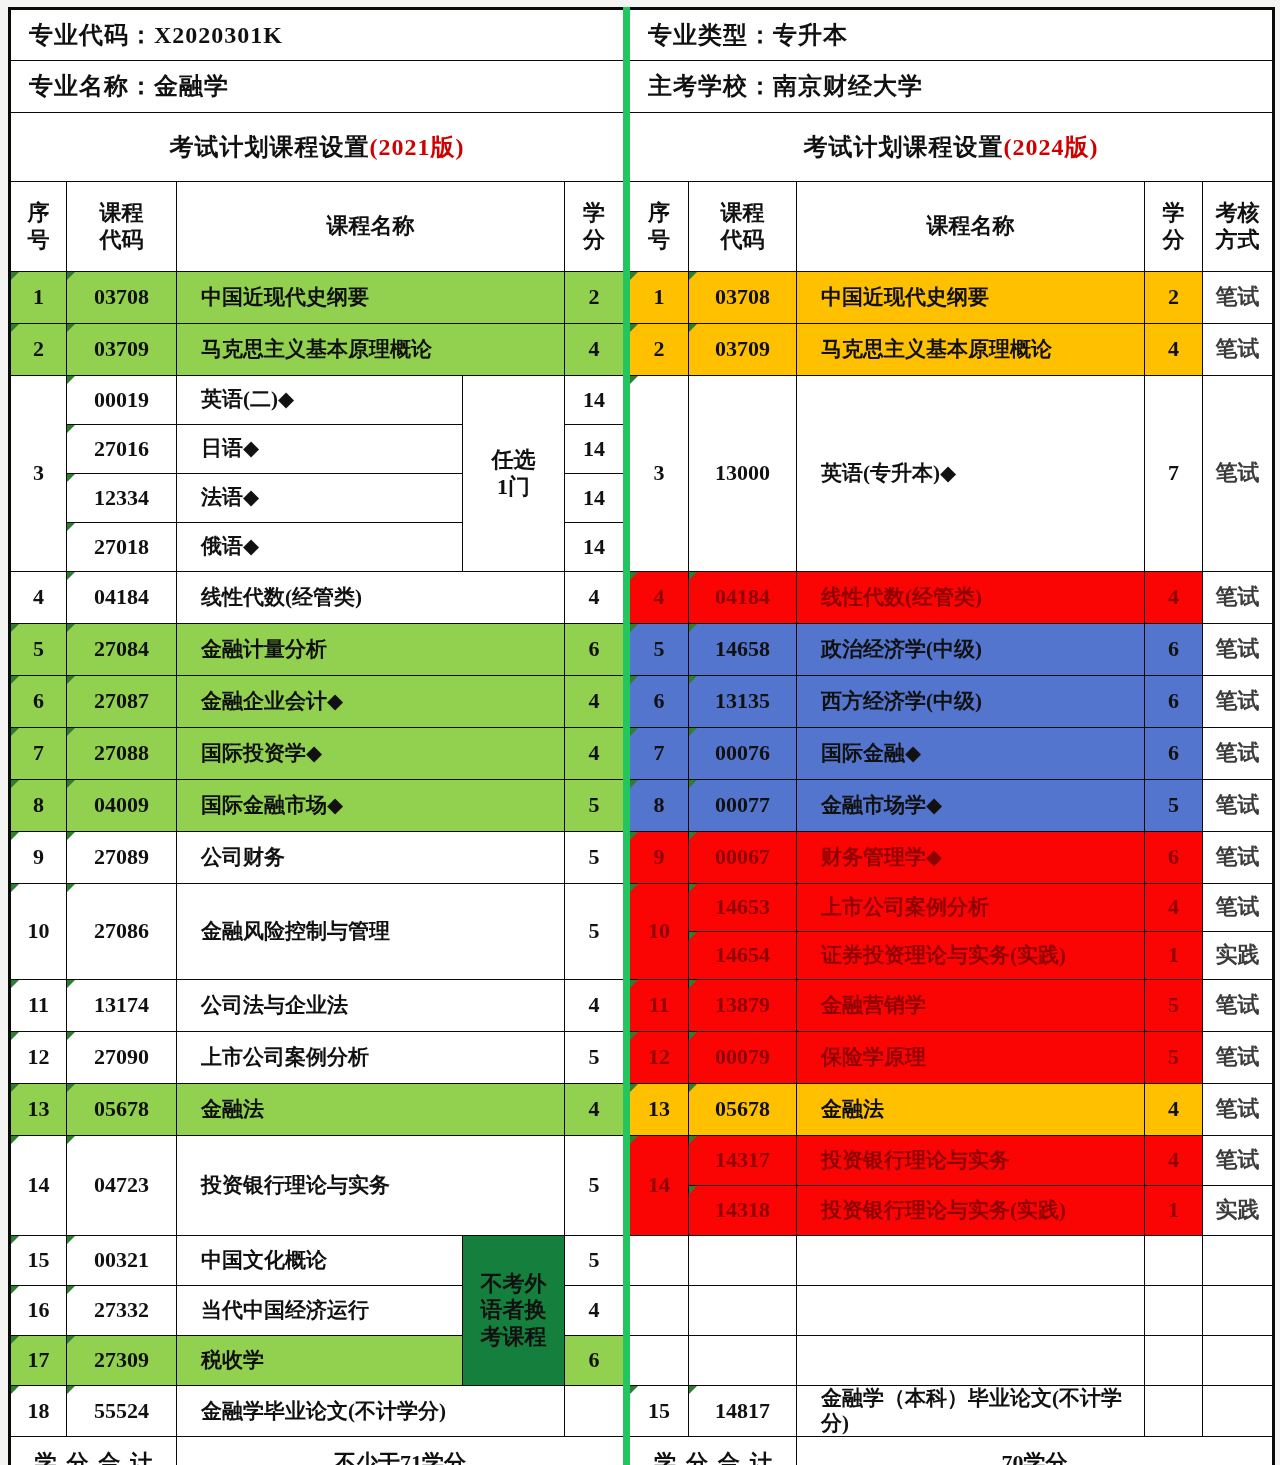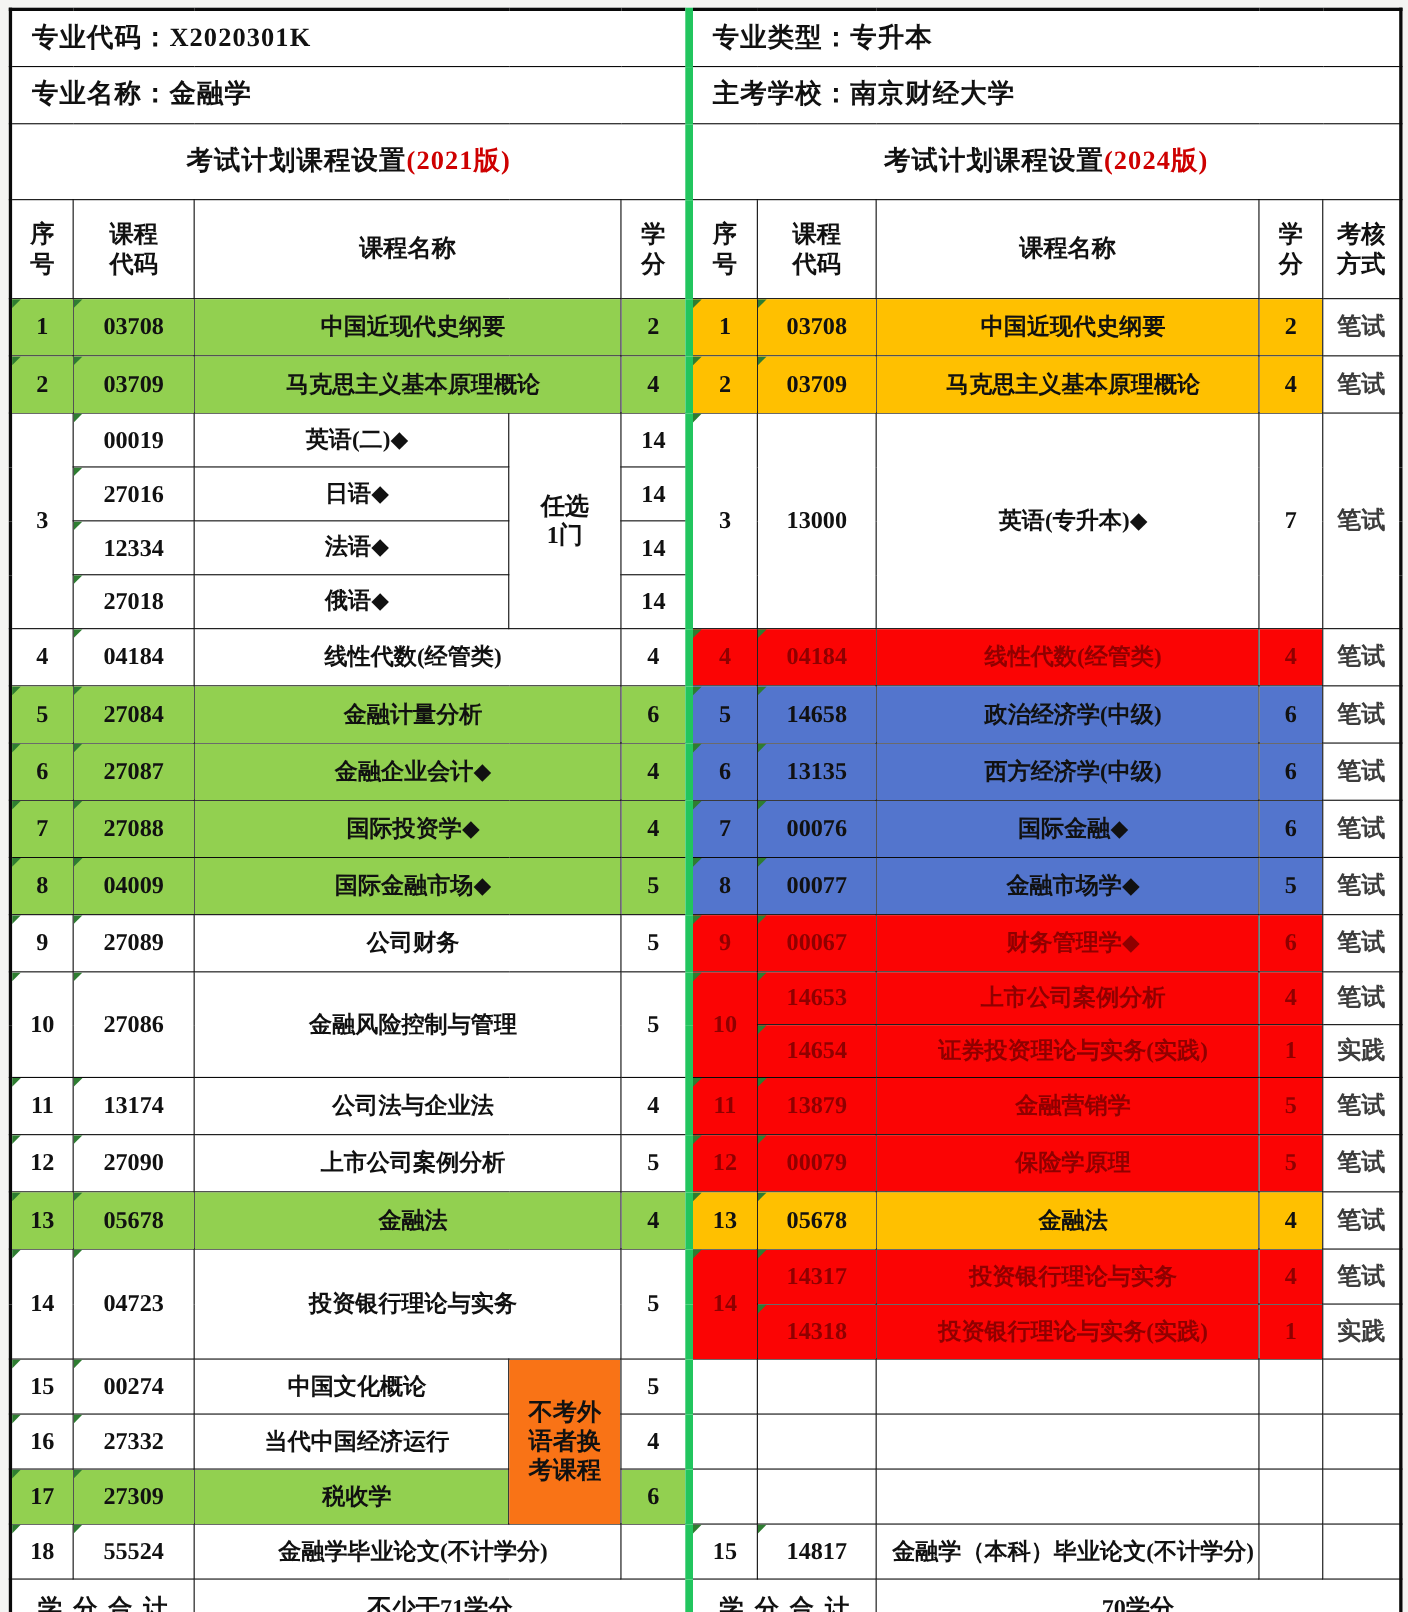--- a/index.html
+++ b/index.html
@@ -9,33 +9,33 @@
   td{border:1.5px solid #0a0a0a;padding:0;vertical-align:middle;text-align:center;
      font-weight:bold;color:#111;font-size:22px;line-height:1.2;overflow:hidden;
      position:relative;box-sizing:border-box;}
   
   tr.h-info{height:52px} tr.h-title{height:69px} tr.h-head{height:90px}
   tr.h-std{height:52px} tr.h-lang{height:49px} tr.h-half48{height:48px}
   tr.h-half50{height:50px} tr.h-s50{height:50px} tr.h-foot{height:54px}
   
   td.info{ text-align:left;padding-left:18px;font-size:24px;letter-spacing:1px;}
   td.title{font-size:24px;letter-spacing:1px;}
-  td.nm{text-align:center;padding-left:10px;font-size:21px;}
+  td.nm{text-align:left;padding-left:24px;font-size:21px;}
   td.mt{color:#3d3d3d;}
   td.mid{border-left:7px solid #22c55e;}
   .red-ed{color:#ce0000;}
   
   .w1{display:inline-block;width:1.15em;}
   .w2{display:inline-block;width:2.35em;}
   
   .bg-green{background:#92d050;}
   .bg-orange{background:#ffc000;}
   .bg-red{background:#fb0404;}
   .bg-blue{background:#5375cd;}
-  .bg-yellow{background:#f97316;}
+  .bg-yellow{background:#15803d;}
   .txt-dkred{color:#8f0000;}
   
   .g::before{content:"";position:absolute;top:0;left:0;width:0;height:0;
     border-top:8px solid #2e7d31;border-right:8px solid transparent;}
   
   td.choose span{display:inline-block;width:2.4em;font-size:22px;}
   td.swap span{display:inline-block;width:3.3em;font-size:22px;}
   td.total-label{letter-spacing:0.45em;padding-left:0.45em;}
 </style>
 </head>
@@ -275,21 +275,21 @@
 </tr>
 <tr class="h-half50">
   <td class="bg-red g txt-dkred">14318</td>
   <td class="bg-red nm txt-dkred">投资银行理论与实务(实践)</td>
   <td class="bg-red txt-dkred">1</td>
   <td class="mt">实践</td>
 </tr>
 
 <tr class="h-s50">
   <td class="g">15</td>
-  <td class="g">00274</td>
+  <td class="g">00321</td>
   <td class="nm">中国文化概论</td>
   <td class="bg-yellow swap" rowspan="3"><span>不考外语者换考课程</span></td>
   <td>5</td>
   <td class="mid"></td>
   <td></td>
   <td></td>
   <td></td>
   <td></td>
 </tr>
 

